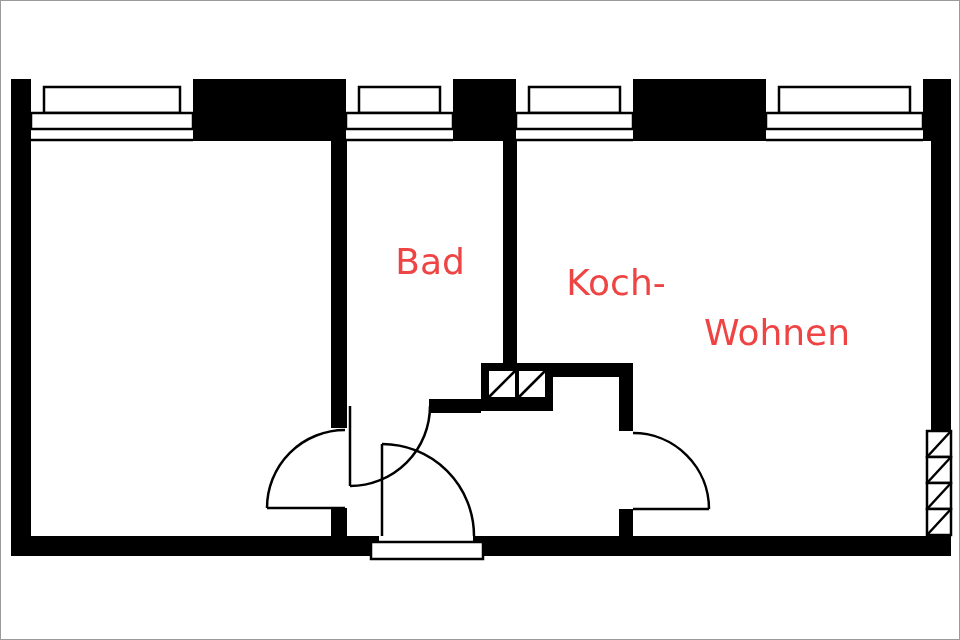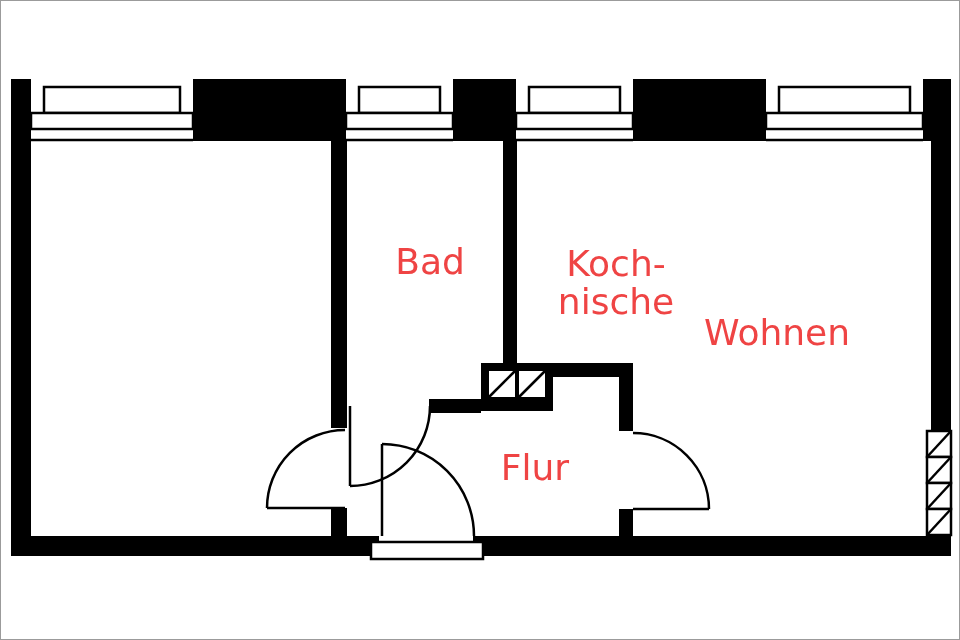--- a/index.html
+++ b/index.html
@@ -147,20 +147,18 @@
         <path d="M 381 443 A 92 92 0 0 1 473 535"></path>
       </g>
     </g>
   </svg>
 
 
   <div class="room-label" id="label-bad">Bad</div>
 
   <div class="room-label" id="label-koch">
     <div>Koch-</div>
-    <div>nische</div>
   </div>
 
   <div class="room-label" id="label-wohnen">Wohnen</div>
 
-  <div class="room-label" id="label-flur">Flur</div>
 
 </div>
 
 </body></html>

